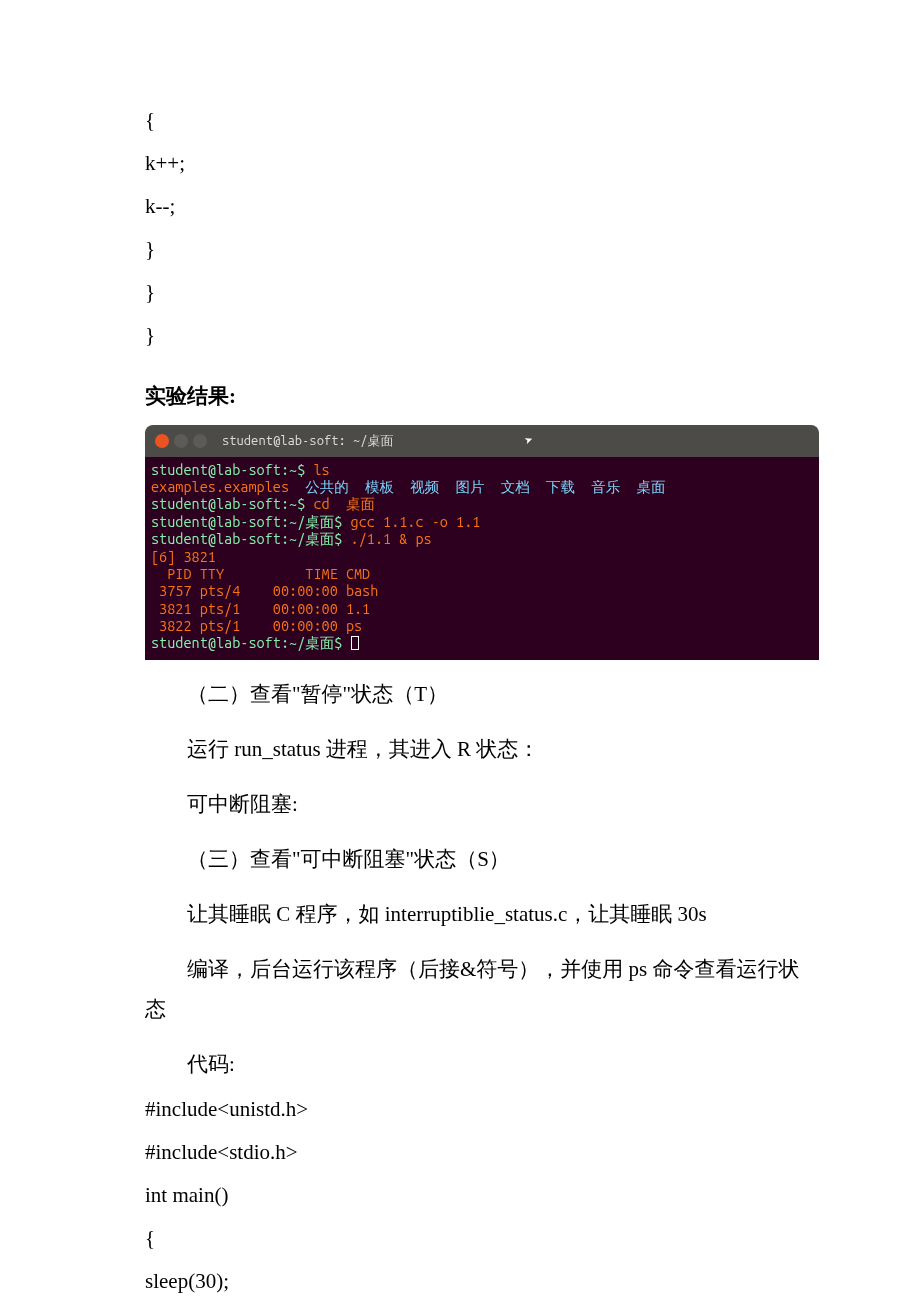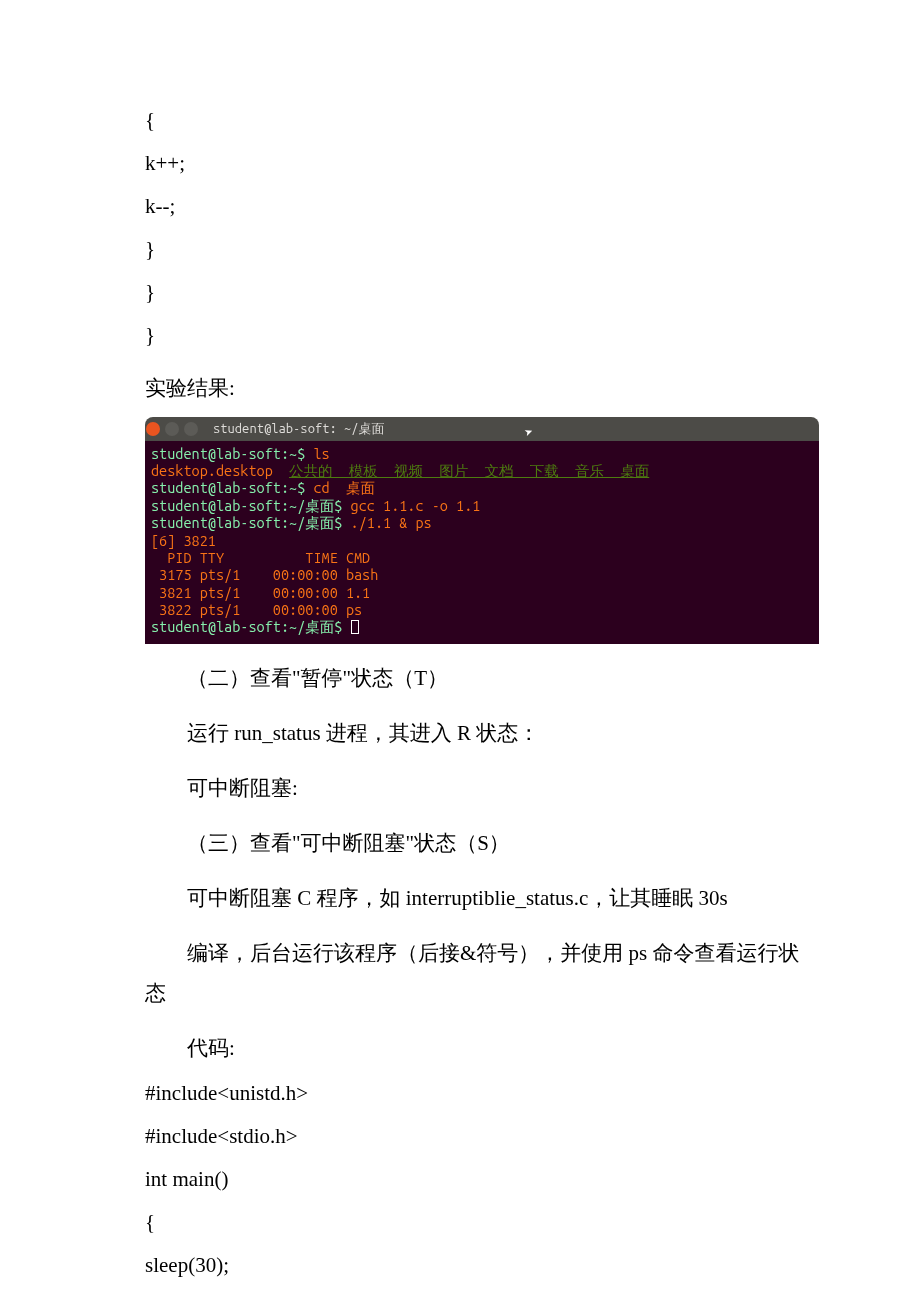--- a/index.html
+++ b/index.html
@@ -13,45 +13,46 @@
     padding: 100px 105px 60px 105px;
   }
   .code-line {
     font-family: "Times New Roman", serif;
     padding-left: 40px;
     margin-bottom: 2px;
   }
   .para {
     padding-left: 40px;
     text-indent: 0;
-    margin-top: 12px;
+    margin-top: 20px;
     margin-bottom: 4px;
+    font-weight: bold;
   }
   .para-indent {
     padding-left: 40px;
     text-indent: 42px;
     margin-top: 14px;
     margin-bottom: 4px;
   }
   .latin { font-family: "Times New Roman", serif; }
   .terminal {
     margin-left: 40px;
     margin-top: 8px;
     margin-bottom: 10px;
     width: 674px;
     position: relative;
   }
   .term-titlebar {
     background: #4c4b47;
     border-top-left-radius: 8px;
     border-top-right-radius: 8px;
-    height: 24px;
+    height: 32px;
     display: flex;
     align-items: center;
-    padding-left: 1px;
+    padding-left: 10px;
     gap: 4px;
     color: #dedcd9;
     font-family: "Ubuntu Mono", "DejaVu Sans Mono", monospace;
     font-size: 13px;
   }
   .tbtn {
     width: 14px; height: 14px; border-radius: 50%;
     display: inline-block;
     margin-right: 1px;
   }
@@ -63,21 +64,21 @@
     background: #2c001e;
     color: #ffffff;
     font-family: "Ubuntu Mono", "DejaVu Sans Mono", monospace;
     font-size: 14.5px;
     line-height: 1.2;
     padding: 4px 6px 8px 6px;
     white-space: pre;
     position: relative;
   }
   .g { color: #86efac; }
-  .b { color: #4d7c0f; text-decoration: underline; }
+  .b { color: #7dd3fc; }
   .w { color: #f97316; }
   .watermark {
     position: absolute;
     left: 50%;
     transform: translateX(-50%);
     bottom: 4px;
     color: rgba(255,255,255,0.25);
     font-family: Arial, sans-serif;
     font-size: 36px;
     letter-spacing: 1px;
@@ -115,41 +116,41 @@
 <div class="terminal">
   <div class="term-titlebar">
     <span class="tbtn tbtn-close"></span>
     <span class="tbtn tbtn-min"></span>
     <span class="tbtn tbtn-max"></span>
     <span class="tbtn-sep"></span>
     <span>student@lab-soft: ~/桌面</span>
     <span class="cursor-arrow">➤</span>
   </div>
   <div class="term-body"><span class="g">student@lab-soft:~$</span><span class="w"> ls</span>
-<span class="w">desktop.desktop  </span><span class="b">公共的  模板  视频  图片  文档  下载  音乐  桌面</span>
+<span class="w">examples.examples  </span><span class="b">公共的  模板  视频  图片  文档  下载  音乐  桌面</span>
 <span class="g">student@lab-soft:~$</span><span class="w"> cd  桌面</span>
 <span class="g">student@lab-soft:~/桌面$</span><span class="w"> gcc 1.1.c -o 1.1</span>
 <span class="g">student@lab-soft:~/桌面$</span><span class="w"> ./1.1 &amp; ps</span>
 <span class="w">[6] 3821</span>
 <span class="w">  PID TTY          TIME CMD</span>
-<span class="w"> 3175 pts/1    00:00:00 bash</span>
+<span class="w"> 3757 pts/4    00:00:00 bash</span>
 <span class="w"> 3821 pts/1    00:00:00 1.1</span>
 <span class="w"> 3822 pts/1    00:00:00 ps</span>
 <span class="g">student@lab-soft:~/桌面$</span><span class="w"> </span><span class="box-cursor"></span>
 </div>
 </div>
 
 <p class="para-indent">（二）查看"暂停"状态（T）</p>
 <p class="para-indent">
   <span>运行 </span><span class="latin">run_status</span><span> 进程，其进入 R 状态：</span>
 </p>
 <p class="para-indent">可中断阻塞:</p>
 <p class="para-indent">（三）查看"可中断阻塞"状态（S）</p>
 <p class="para-indent">
-  <span>可中断阻塞 C 程序，如 </span><span class="latin">interruptiblie_status.c</span><span>，让其睡眠 30s</span>
+  <span>让其睡眠 C 程序，如 </span><span class="latin">interruptiblie_status.c</span><span>，让其睡眠 30s</span>
 </p>
 <p class="para-indent" style="text-indent:42px;">
   <span>编译，后台运行该程序（后接&amp;符号），并使用 </span><span class="latin">ps</span><span> 命令查看运行状态</span>
 </p>
 <p class="para-indent">代码:</p>
 
 <div class="code-line">#include&lt;unistd.h&gt;</div>
 <div class="code-line">#include&lt;stdio.h&gt;</div>
 <div class="code-line">int main()</div>
 <div class="code-line">{</div>

